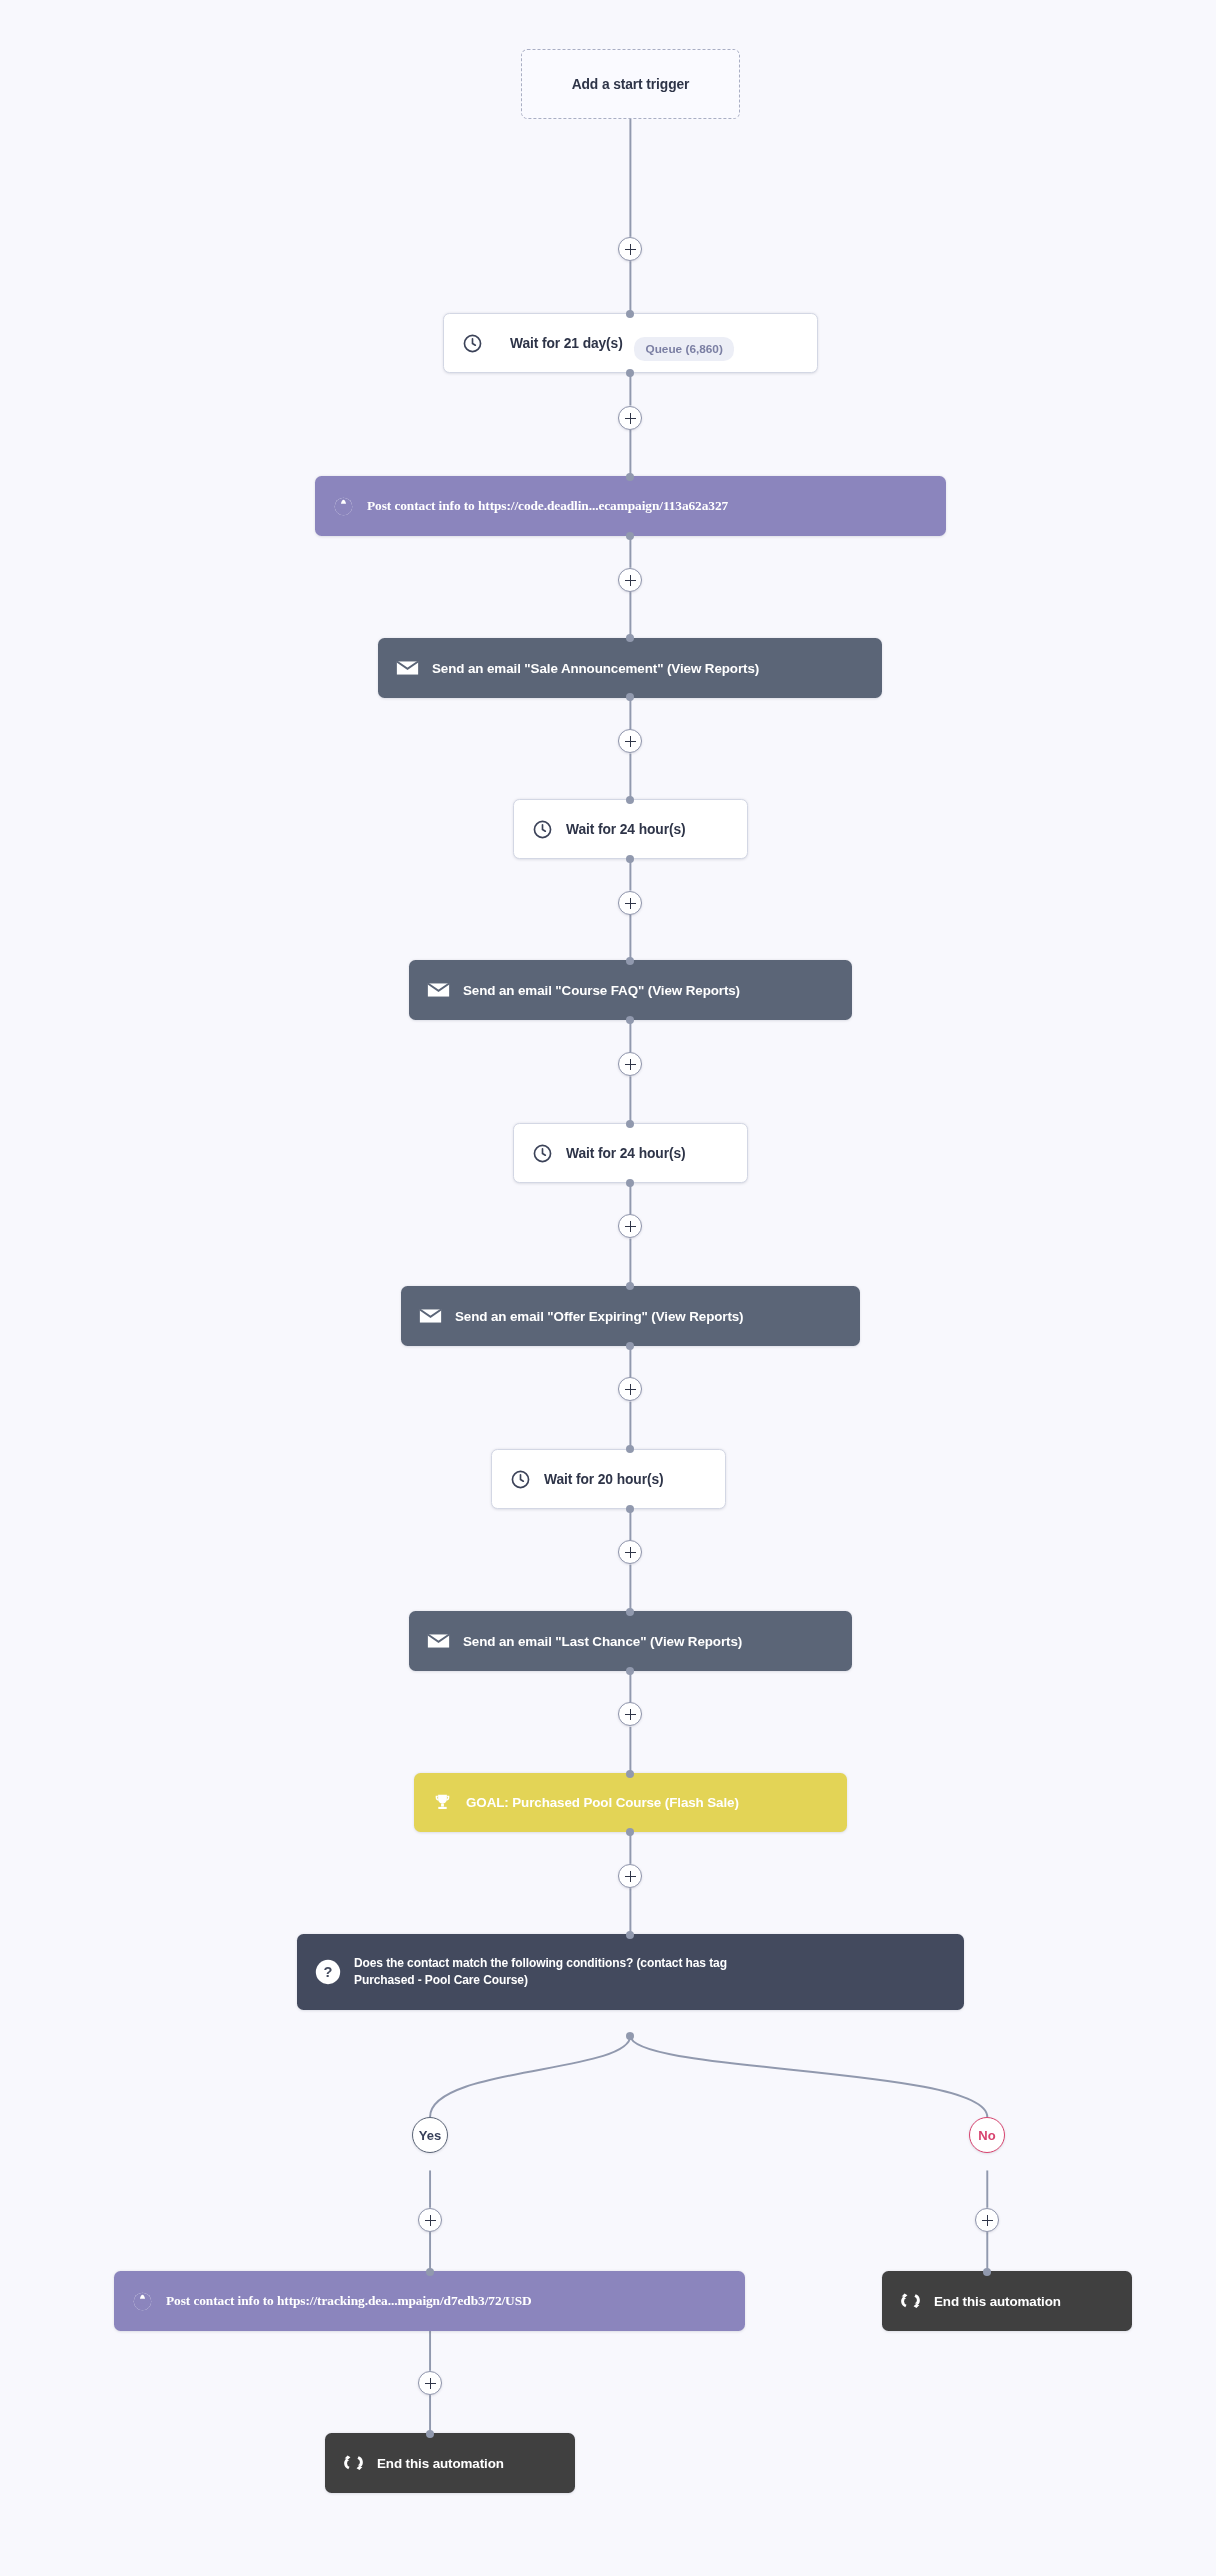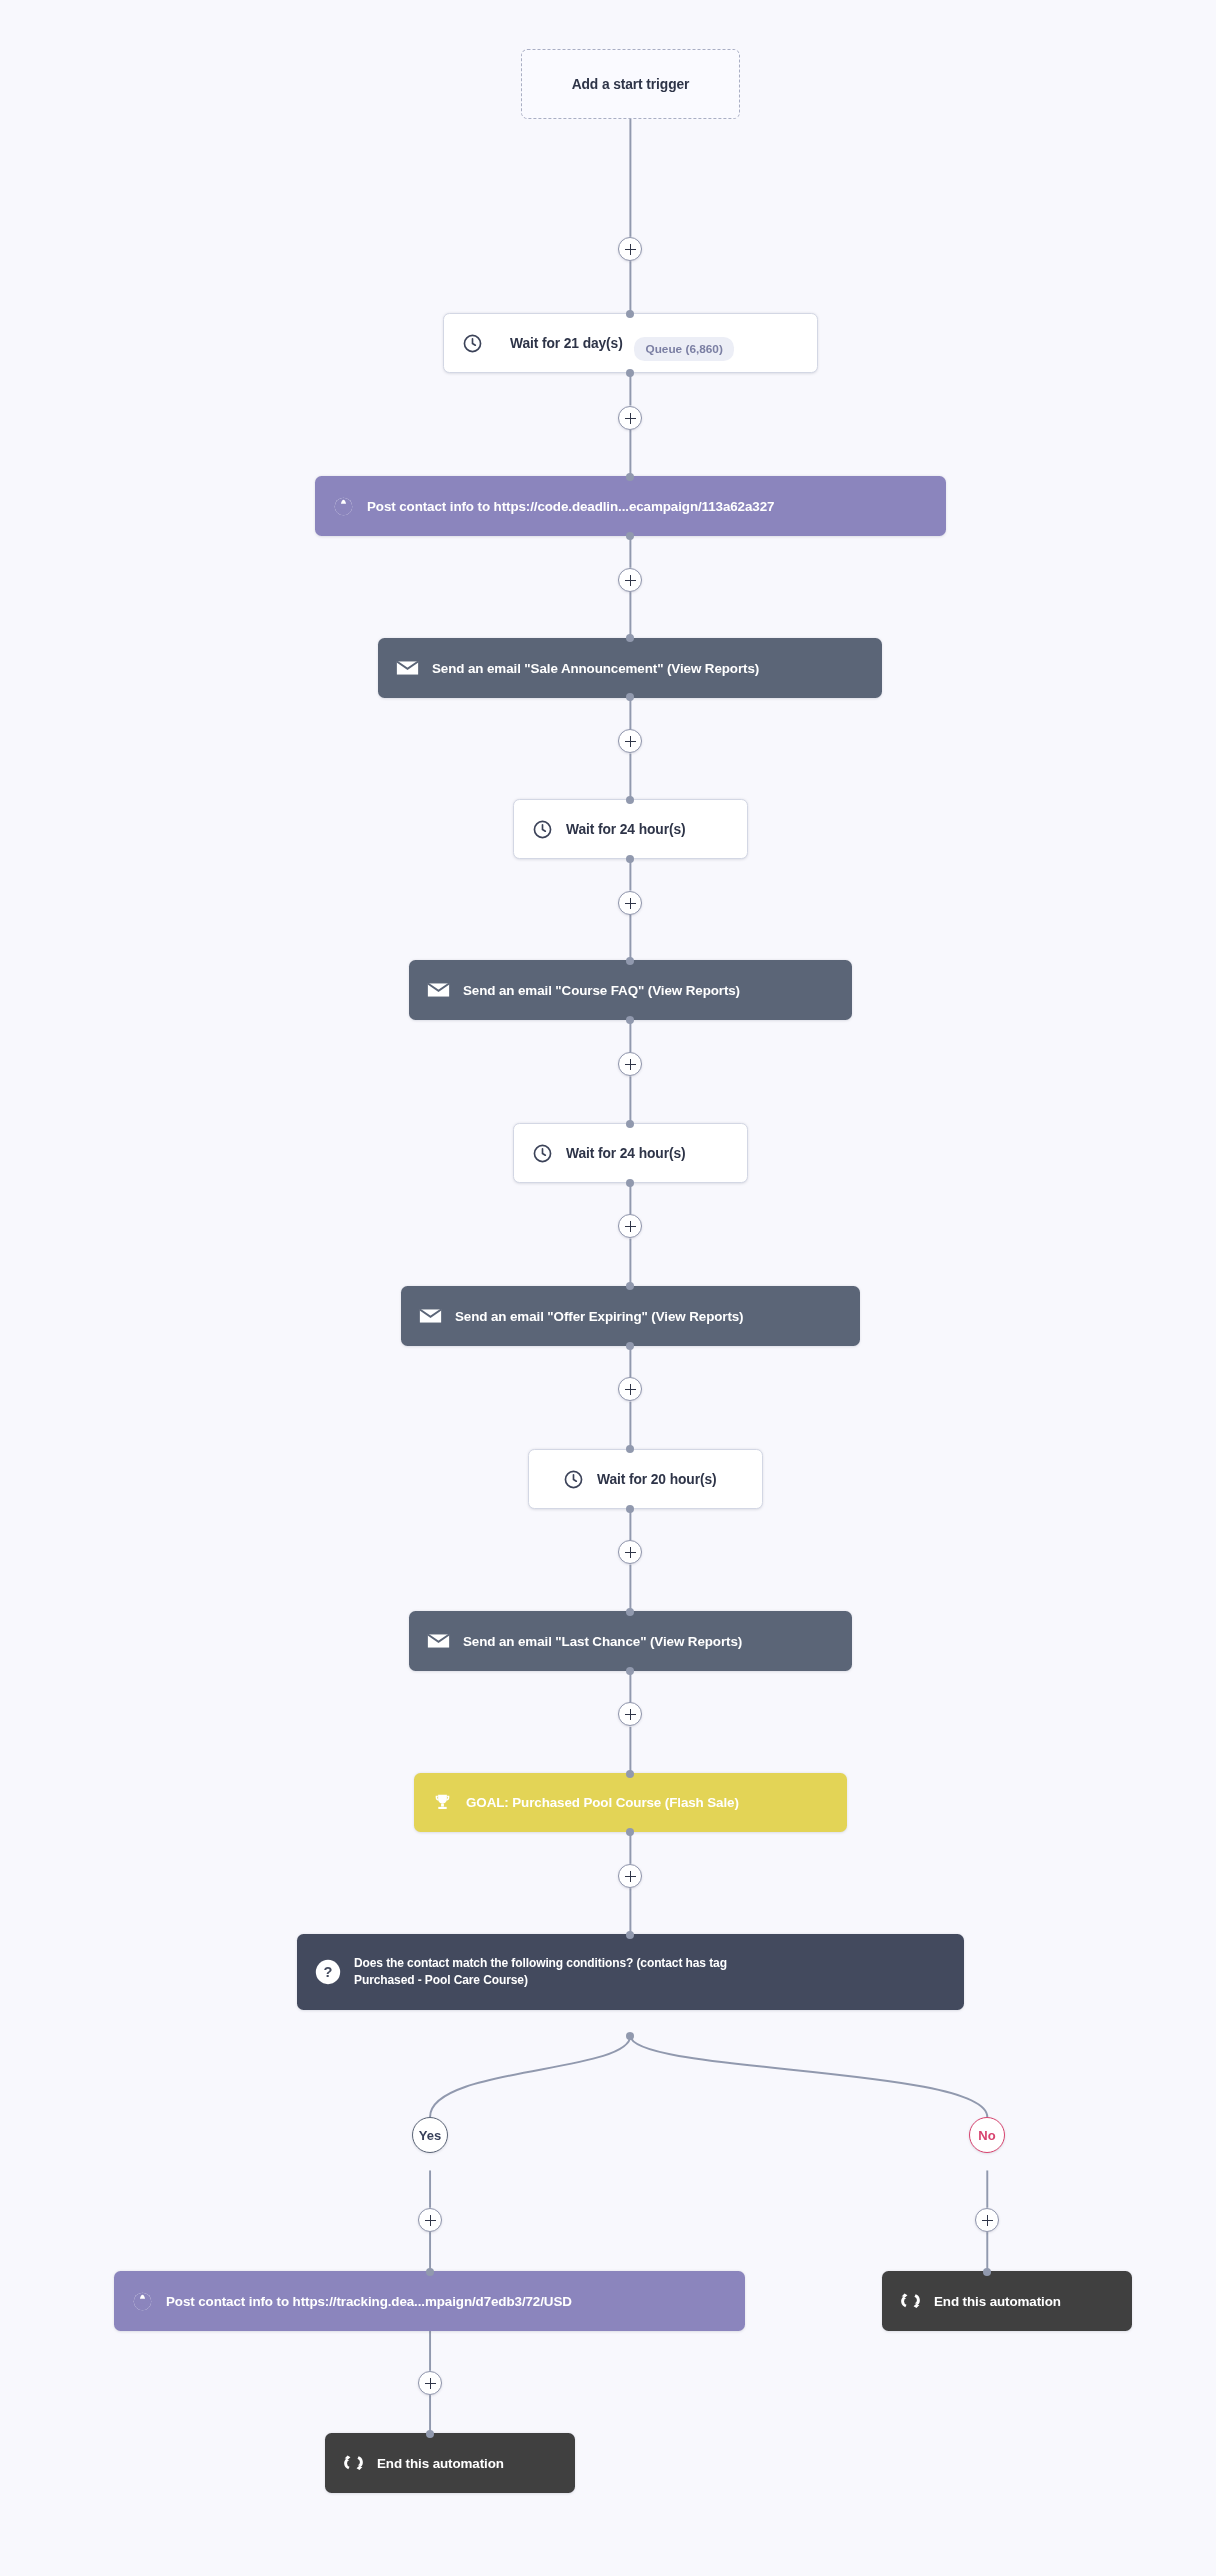--- a/index.html
+++ b/index.html
@@ -73,21 +73,21 @@
     font-weight: bold;
     border-radius: 10.5px;
     padding: 4.9px 11.4px 5.7px;
     margin-left: 11.4px;
     white-space: nowrap;
     margin-top: 12px;
   }
 
   
   .n-webhook { background: #8b85bd; }
-  .n-webhook .label { color: #ffffff; font-size: 13.4px; }
+  .n-webhook .label { color: #ffffff; font-size: 13.4px; font-family: Liberation Serif, serif; }
 
   
   .n-email { background: #5b6577; }
   .n-email .label { color: #ffffff; font-size: 13.4px; }
 
   
   .n-goal { background: #e3d456; }
   .n-goal .label { color: #ffffff; font-size: 13.4px; }
 
   
@@ -307,21 +307,21 @@
   <div class="node n-email" style="left:401px;top:1286px;width:459px;height:60px;padding:0 18px">
     <span class="nicon">
       <svg width="23" height="18" viewBox="0 0 28 22">
         <path d="M1 3h26v16H1z" fill="#ffffff"></path>
         <path d="M1 3l13 9L27 3" fill="none" stroke="#5b6577" stroke-width="2.4"></path>
       </svg>
     </span>
     <span class="label" style="margin-left:13px">Send an email "Offer Expiring" (View Reports)</span>
   </div>
 
-  <div class="node n-wait" style="left:528px;top:1449px;width:235px;height:60px;padding:0 34px">
+  <div class="node n-wait" style="left:491px;top:1449px;width:235px;height:60px;padding:0 18px">
     <span class="nicon">
       <svg width="21" height="21" viewBox="0 0 24 24" fill="none" stroke="currentColor" stroke-width="1.9">
         <circle cx="12" cy="12" r="9.2"></circle>
         <path d="M12 6.6V12l3.2 2" stroke-linecap="round"></path>
       </svg>
     </span>
     <span class="label" style="margin-left:13px">Wait for 20 hour(s)</span>
   </div>
 
   <div class="node n-email" style="left:409px;top:1611px;width:443px;height:60px;padding:0 18px">

